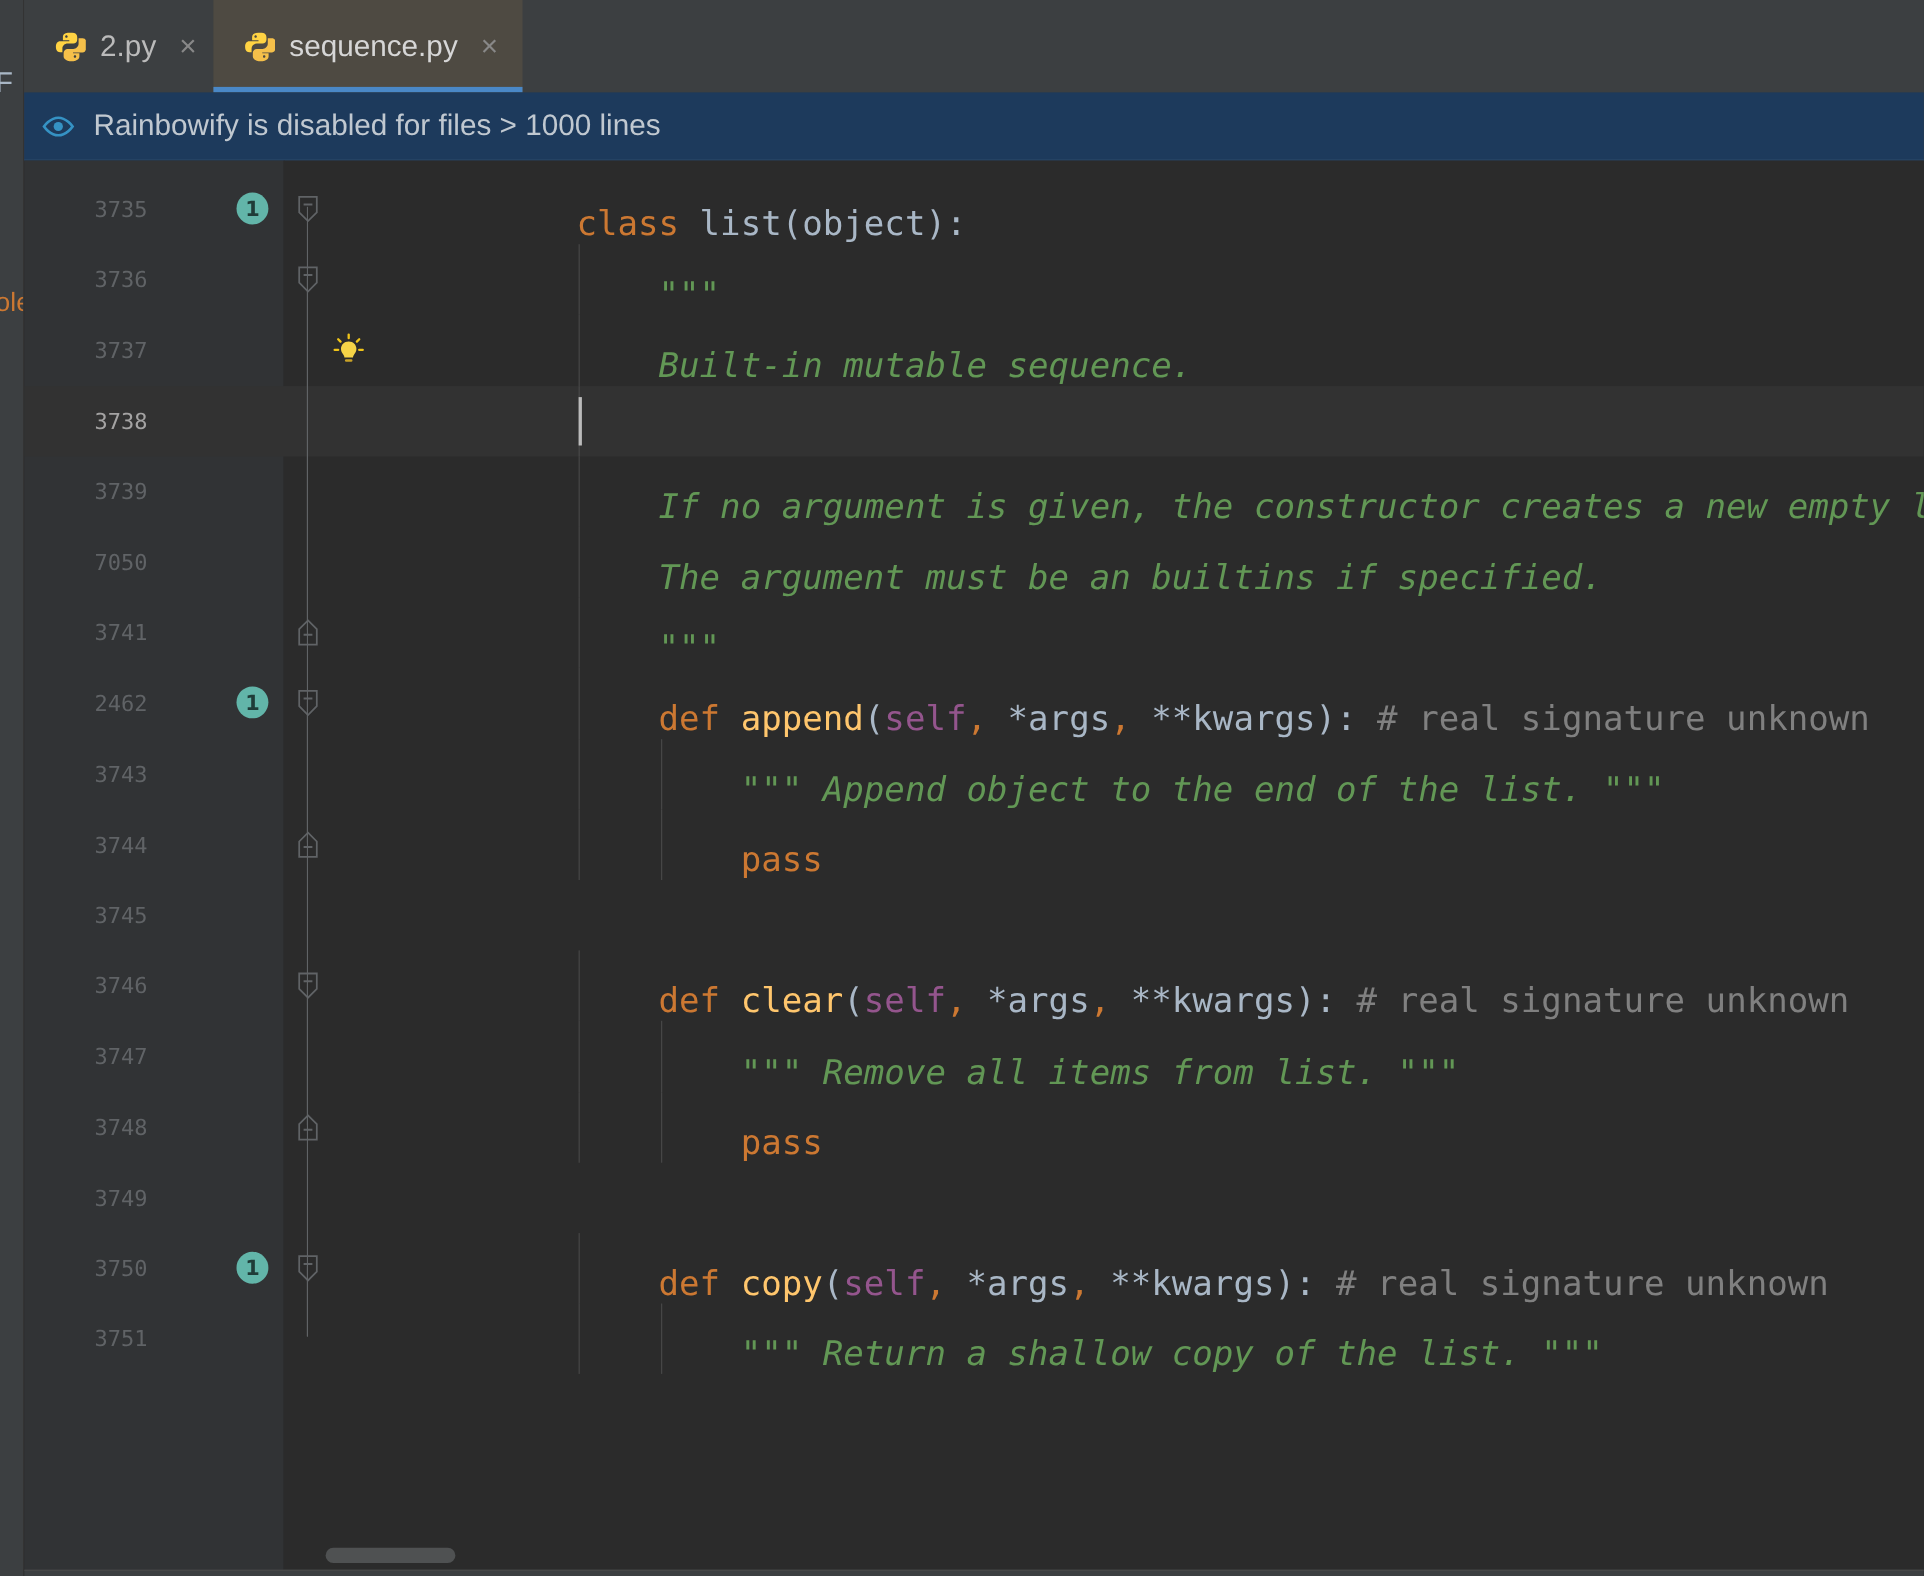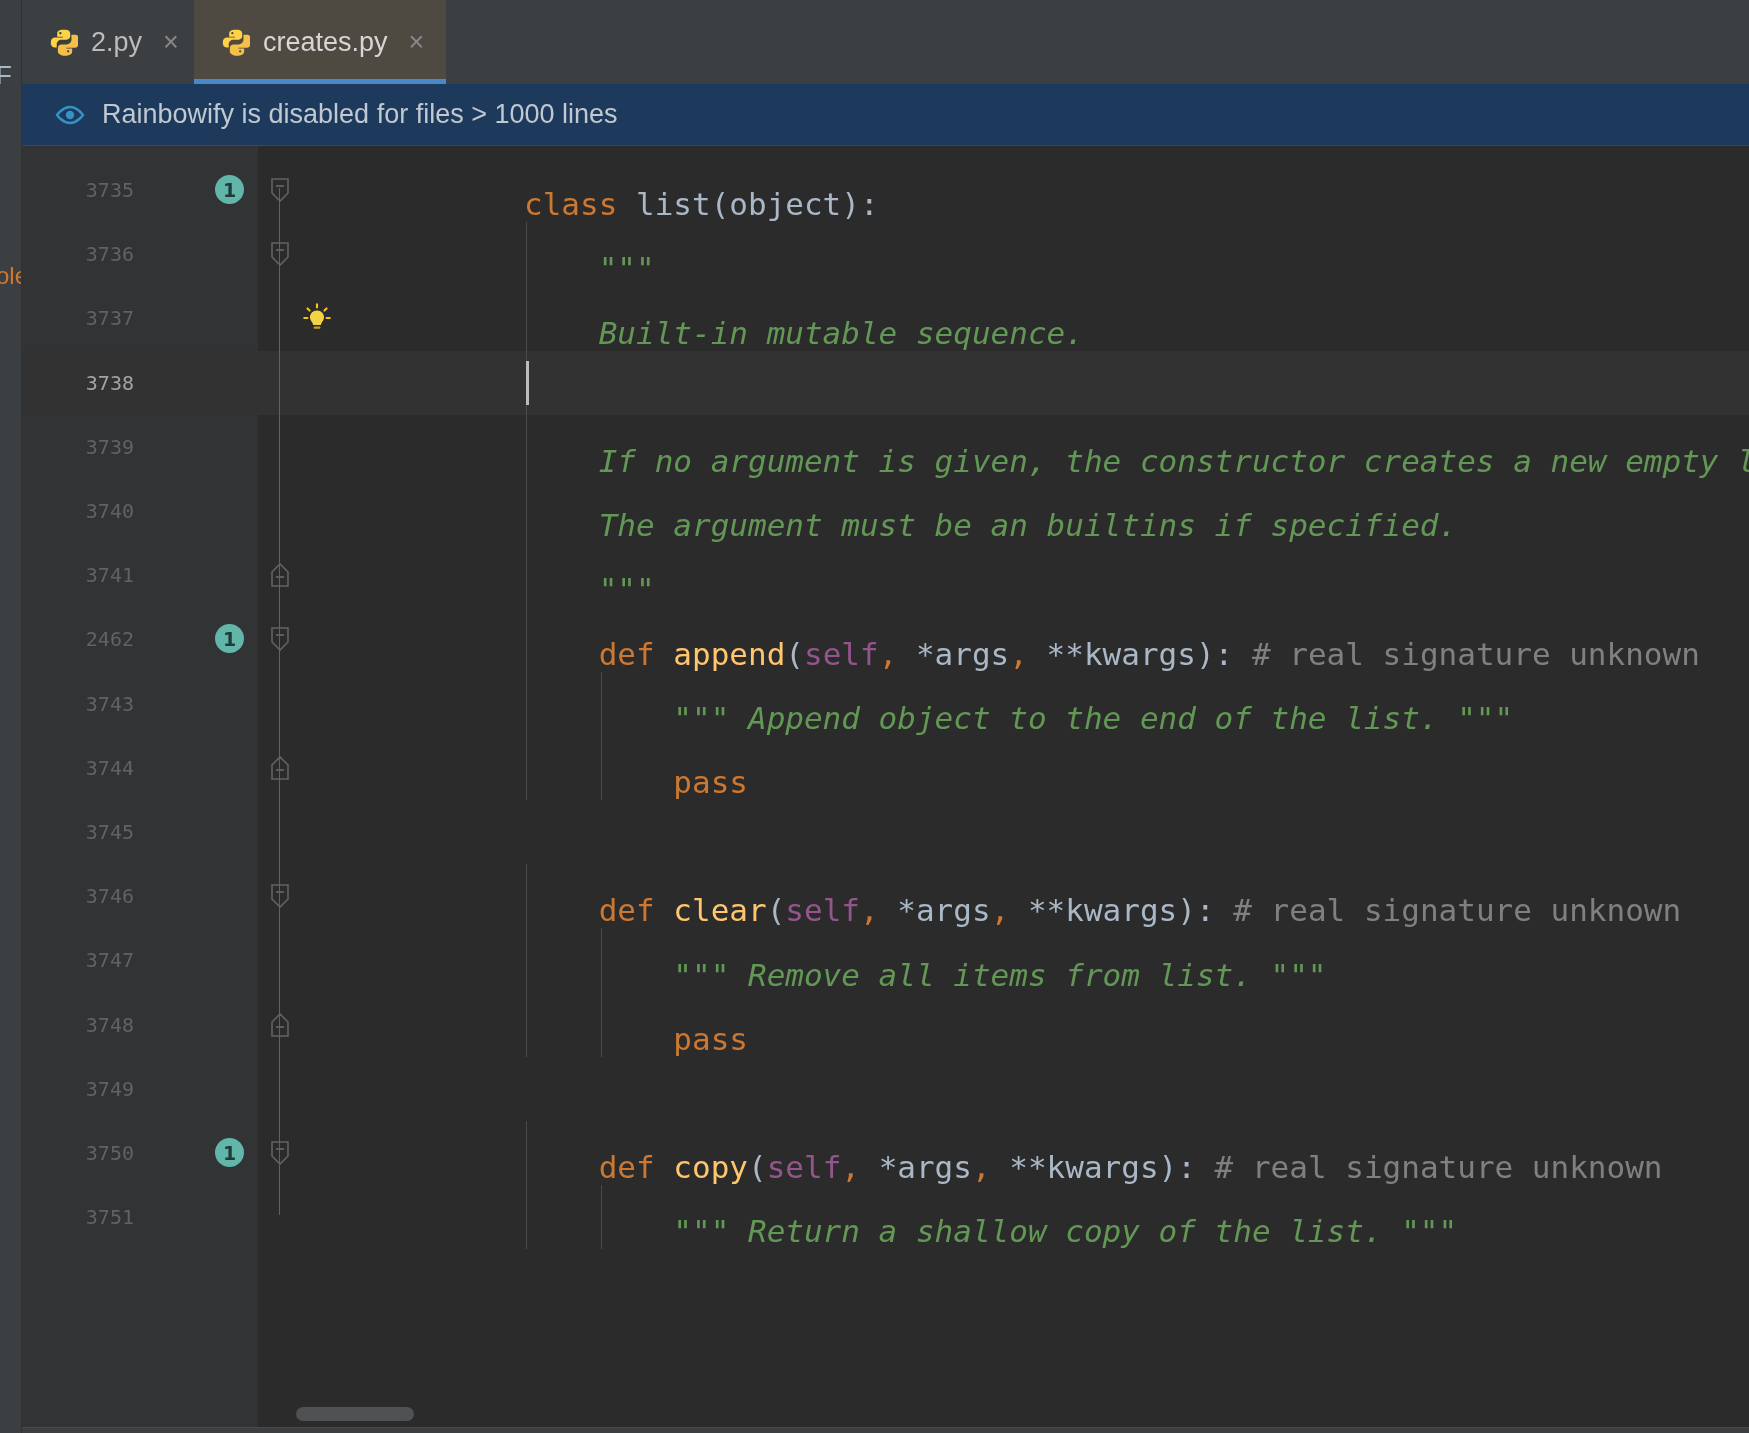--- a/index.html
+++ b/index.html
@@ -47,21 +47,21 @@
     font-size: 27px; color: #888888; line-height: 1;
     padding-left: 8px; cursor: pointer;
   }
   .py-icon { position: relative; width: 30px; height: 30px; flex: 0 0 30px; }
   .py-icon svg { display: block; width: 30px; height: 30px; }
 
   
   .banner {
     position: absolute; left: 22px; top: 84px; width: 1727px; height: 62px;
     background: #1d3a5c;
-    display: flex; align-items: center; gap: 16px; padding-left: 32px;
+    display: flex; align-items: center; gap: 16px; padding-left: 15px;
     border-bottom: 1px solid #2d4a6b;
   }
   .eye-icon { width: 32px; height: 32px; flex: 0 0 32px; }
   .banner-text { font-size: 27px; color: #c0c8d0; white-space: nowrap; }
 
   
   .editor {
     position: absolute; left: 22px; top: 146px;
     width: 1727px; height: 1287px; background: #2b2b2b;
     overflow: hidden;
@@ -179,21 +179,21 @@
       <span class="tab-close">×</span>
     </div>
 
     <div class="tab tab-active">
       <span class="py-icon">
         <svg viewBox="0 0 32 32" xmlns="http://www.w3.org/2000/svg">
           <path d="M15.8 3c-3.3 0-6 1.2-6 4.1v3.2h6.2v0.9H7.2C4.3 11.2 3 13.6 3 16.5c0 2.9 1.1 5.3 4 5.3h2.3v-3.6c0-2.6 2.3-4.7 5-4.7h5.6c2.1 0 3.8-1.7 3.8-3.8V7.1C23.7 4.4 21.6 3 18.9 3h-3.1zm-2.6 2.3c0.7 0 1.2 0.6 1.2 1.3 0 0.7-0.5 1.2-1.2 1.2-0.7 0-1.2-0.5-1.2-1.2 0-0.7 0.5-1.3 1.2-1.3z" fill="#ffd343"></path>
           <path d="M25 10.2v3.5c0 2.7-2.4 5-5.1 5h-5.6c-2.1 0-3.8 1.8-3.8 3.8v3.6c0 2.1 1.8 3.3 3.8 3.9 2.4 0.7 4.8 0.8 7.7 0 1.9-0.5 3.8-1.6 3.8-3.9v-3.2h-6.2v-0.9h9.3c2.2 0 3-1.5 3.8-3.8 0.8-2.4 0.8-4.6 0-6.8-0.6-2-1.6-3.2-3.8-3.2H25zm-3.5 14.5c0.7 0 1.2 0.5 1.2 1.2 0 0.7-0.5 1.3-1.2 1.3-0.7 0-1.2-0.6-1.2-1.3 0-0.7 0.5-1.2 1.2-1.2z" fill="#f5c04a"></path>
         </svg>
       </span>
-      <span class="tab-label">creates.py</span>
+      <span class="tab-label">sequence.py</span>
       <span class="tab-close">×</span>
     </div>
 
   </div>
 
   <div class="banner">
     <span class="eye-icon">
       <svg viewBox="0 0 32 32" xmlns="http://www.w3.org/2000/svg">
         <path d="M16 8C8.5 8 3 16 3 16s5.5 8 13 8 13-8 13-8-5.5-8-13-8z" fill="none" stroke="#3592c4" stroke-width="2.4"></path>
         <circle cx="16" cy="16" r="4.2" fill="#3592c4"></circle>
@@ -268,21 +268,21 @@
         <div class="badge" style="top: 29px;">1</div>
         <div class="lineno" style="top: 76.2px;">3736</div>
         <div class="lineno" style="top: 140.4px;">3737</div>
         <div class="bulb" style="top: 155.4px;"><svg viewBox="0 0 32 32" xmlns="http://www.w3.org/2000/svg">
             <path d="M16 3 v3 M7 7 l2 2 M25 7 l-2 2 M4 16 h3 M25 16 h3" stroke="#f0c419" stroke-width="2" stroke-linecap="round"></path>
             <path d="M16 9c-4 0-6.6 3-6.6 6.4 0 2.4 1.4 3.8 2.2 5 .5.8.7 1.4.7 2.2h7.4c0-.8.2-1.4.7-2.2.8-1.2 2.2-2.6 2.2-5C22.6 12 20 9 16 9z" fill="#f5d347"></path>
             <rect x="12.8" y="24" width="6.4" height="2.2" rx="1" fill="#c9a227"></rect>
           </svg></div>
         <div class="lineno" style="top: 204.6px; color: rgb(164, 163, 163);">3738</div>
         <div class="lineno" style="top: 268.8px;">3739</div>
-        <div class="lineno" style="top: 333px;">3740</div>
+        <div class="lineno" style="top: 333px;">7050</div>
         <div class="lineno" style="top: 397.2px; text-align: center;">3741</div>
         <div class="lineno" style="top: 461.4px;">2462</div>
         <div class="badge" style="top: 478.4px;">1</div>
         <div class="lineno" style="top: 525.6px;">3743</div>
         <div class="lineno" style="top: 589.8px; text-align: center;">3744</div>
         <div class="lineno" style="top: 654px;">3745</div>
         <div class="lineno" style="top: 718.2px;">3746</div>
         <div class="lineno" style="top: 782.4px;">3747</div>
         <div class="lineno" style="top: 846.6px;">3748</div>
         <div class="lineno" style="top: 910.8px;">3749</div>

